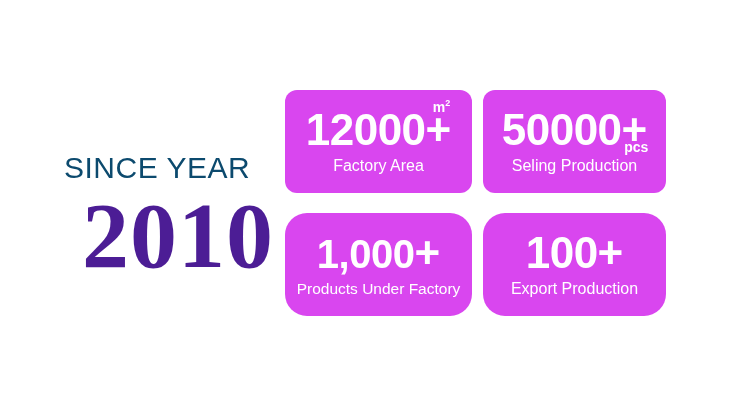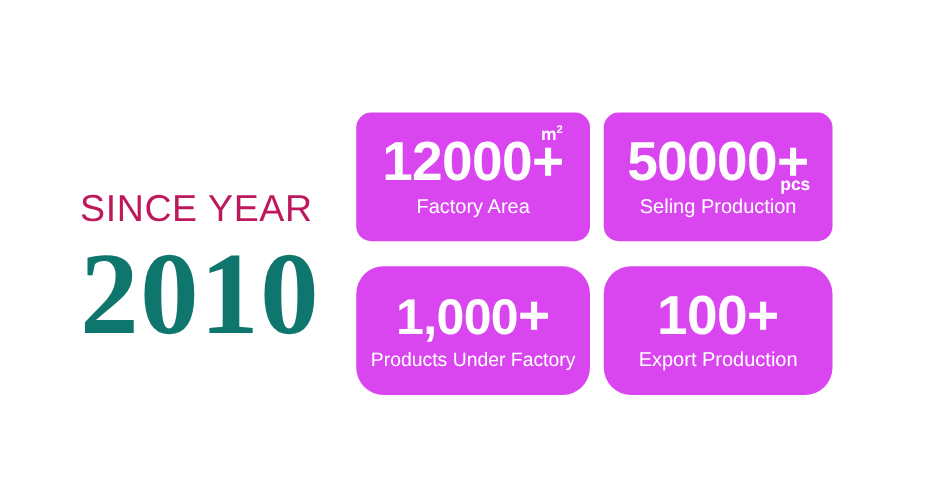--- a/index.html
+++ b/index.html
@@ -27,33 +27,34 @@
     position: absolute;
     left: 64px;
     top: 150px;
     width: 210px;
   }
   .since-year {
     font-family: "Liberation Sans", sans-serif;
     font-size: 30px;
     font-weight: 400;
     letter-spacing: 0.5px;
-    color: #be185d;
+    color: #0c4a6e;
     line-height: 36px;
     white-space: nowrap;
   }
   .year-number {
     font-family: "Liberation Serif", serif;
     font-size: 94px;
     font-weight: 700;
-    color: #0f766e;
+    color: #4c1d95;
     line-height: 86px;
     letter-spacing: 1px;
     margin-top: 6px;
     white-space: nowrap;
+    margin-left: 18px;
   }
 
   
   .card {
     position: absolute;
     background: #d946ef;
     border-radius: 12px;
     color: #ffffff;
     box-sizing: border-box;
     display: flex;

